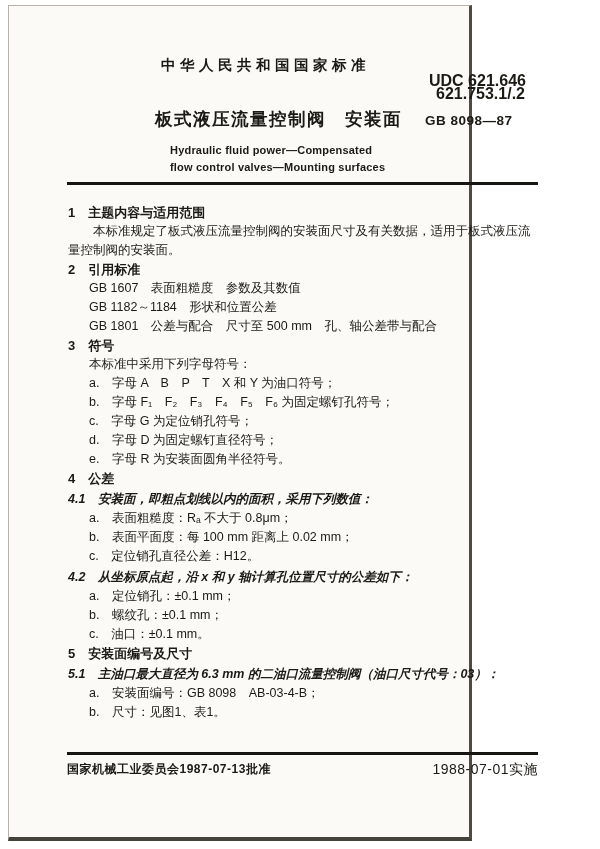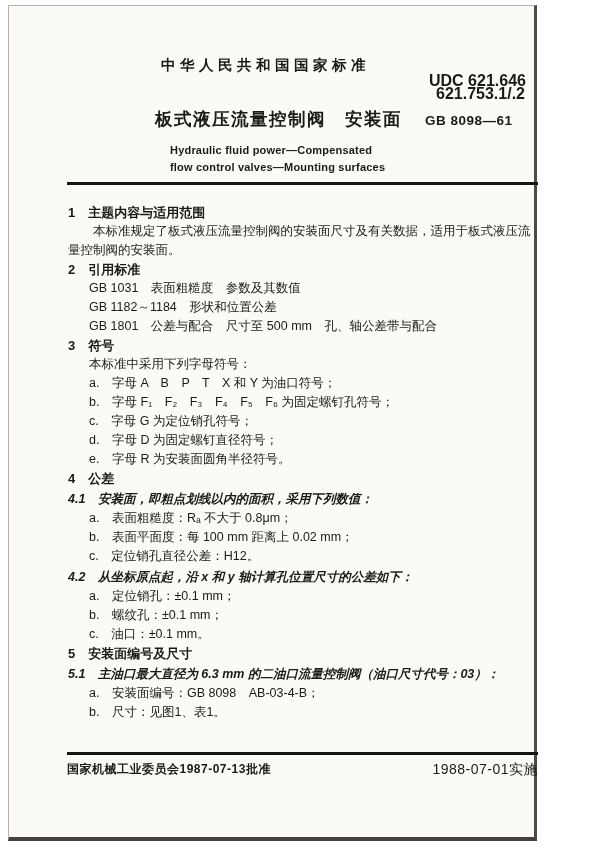--- a/index.html
+++ b/index.html
@@ -7,21 +7,21 @@
     width: 600px; height: 849px;
     background: #ffffff;
     font-family: "Liberation Sans", "DejaVu Sans", sans-serif;
     color: #1c1a16;
     position: relative;
     overflow: hidden;
   }
   .page {
     position: absolute;
     left: 8px; top: 5px;
-    width: 529px; height: 836px;
+    width: 464px; height: 836px;
     background: #fbfaf6;
     border-top: 1px solid #b5b2aa;
     border-left: 1px solid #b5b2aa;
     border-right: 3px solid #4e4b44;
     border-bottom: 4px solid #45423b;
     box-sizing: border-box;
   }
   .hdr-std {
     position: absolute; top: 50px; left: 152px;
     font-size: 14.5px; font-weight: bold; letter-spacing: 4.5px;
@@ -75,36 +75,36 @@
 
   <div class="hdr-std">中华人民共和国国家标准</div>
 
   <div class="hdr-udc">
     <div class="udc1">UDC 621.646</div>
     <div class="udc2">621.753.1/.2</div>
   </div>
 
   <h1 class="hdr-title">板式液压流量控制阀　安装面</h1>
 
-  <div class="hdr-code">GB 8098—61</div>
+  <div class="hdr-code">GB 8098—87</div>
 
   <div class="hdr-en">
     <div>Hydraulic fluid power—Compensated</div>
     <div>flow control valves—Mounting surfaces</div>
   </div>
 
   <div class="rule rule-top"></div>
 
   <div class="content">
 
     <div class="h2">1　主题内容与适用范围</div>
     <p class="para">本标准规定了板式液压流量控制阀的安装面尺寸及有关数据，适用于板式液压流量控制阀的安装面。</p>
 
     <div class="h2">2　引用标准</div>
-    <div class="li">GB 1031　表面粗糙度　参数及其数值</div>
+    <div class="li">GB 1607　表面粗糙度　参数及其数值</div>
     <div class="li">GB 1182～1184　形状和位置公差</div>
     <div class="li">GB 1801　公差与配合　尺寸至 500 mm　孔、轴公差带与配合</div>
 
     <div class="h2">3　符号</div>
     <div class="li">本标准中采用下列字母符号：</div>
     <div class="li">a.　字母 A　B　P　T　X 和 Y 为油口符号；</div>
     <div class="li">b.　字母 F₁　F₂　F₃　F₄　F₅　F₆ 为固定螺钉孔符号；</div>
     <div class="li">c.　字母 G 为定位销孔符号；</div>
     <div class="li">d.　字母 D 为固定螺钉直径符号；</div>
     <div class="li">e.　字母 R 为安装面圆角半径符号。</div>

